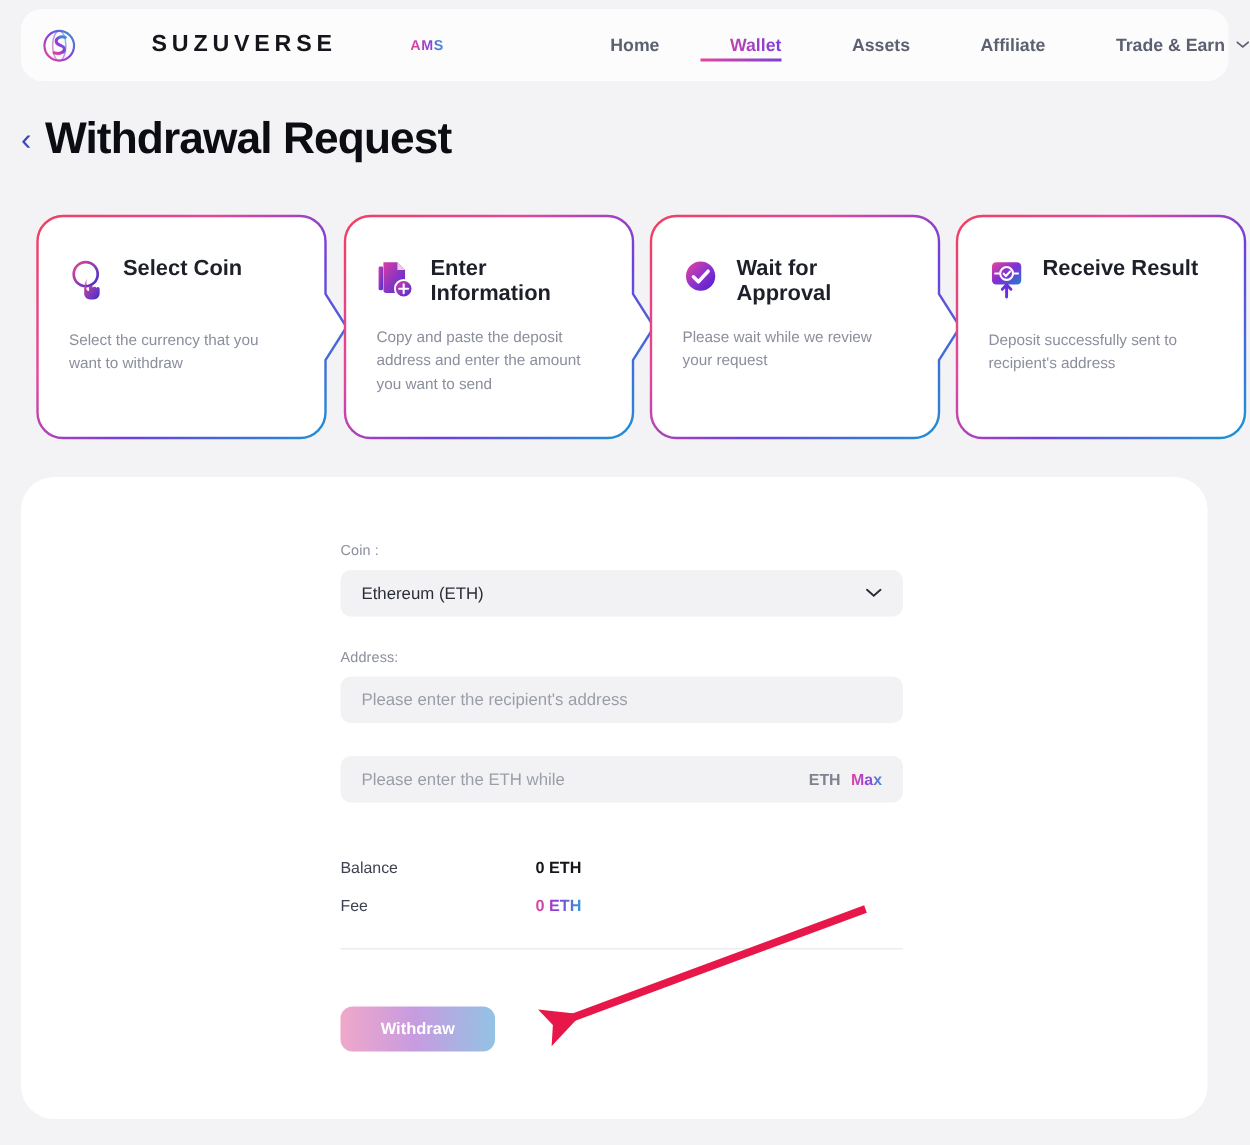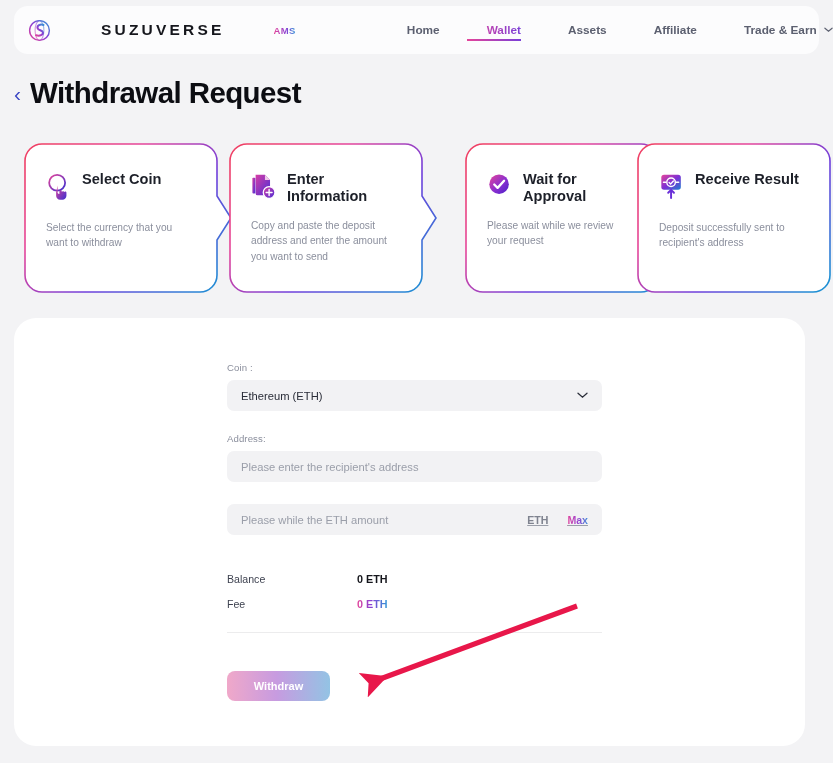--- a/index.html
+++ b/index.html
@@ -69,21 +69,21 @@
   
   .steps {
     position:absolute; left: 24px; top: 143px;
     width: 809px; height: 150px;
   }
   .step {
     position:absolute; top:0; width: 195px; height: 150px;
   }
   .step:nth-child(1){ left: 0px; }
   .step:nth-child(2){ left: 205px; }
-  .step:nth-child(3){ left: 409px; margin-left: 32px; }
+  .step:nth-child(3){ left: 409px; }
   .step:nth-child(4){ left: 613px; }
 
   .step-svg { position:absolute; inset:0; width:100%; height:100%; overflow:visible; }
   .step-body { position:absolute; inset:0; padding: 28px 22px 0 22px; }
   .step-head { display:flex; align-items:flex-start; gap: 10px; }
   .step-icon { width: 26px; height: 28px; flex: 0 0 26px; margin-top: 1px; }
   .step-title {
     font-size: 14.6px; font-weight: 700; color:#1d2029; line-height: 17px;
     max-width: 110px;
   }
@@ -105,21 +105,21 @@
   .field-label {
     font-size: 9.6px; color:#8b8f9d; letter-spacing:.1px; margin-bottom: 7px;
   }
   .input-box {
     height: 31px; background:#f2f2f4; border-radius: 7px;
     display:flex; align-items:center; padding: 0 14px;
     font-size: 11.2px; color:#2a2d38;
   }
   .input-box.ph { color:#9a9ea9; }
   .input-box .chev { margin-left:auto; color:#2a2d38; }
-  .suffix { margin-left:auto; display:flex; align-items:center; gap:19px;text-decoration:underline; }
+  .suffix { margin-left:auto; display:flex; align-items:center; gap:7px; }
   .suffix .unit { font-size: 10.6px; color:#7f838f; font-weight:600; }
   .suffix .max {
     font-size: 10.6px; font-weight: 700; cursor:pointer;
     background: linear-gradient(90deg,#e5459a 0%, #9b3fd0 50%, #3f8fd8 100%);
     -webkit-background-clip:text; background-clip:text; color:transparent;
   }
   .gap-a { height: 22px; }
   .summary { margin-top: 31px; }
   .sum-row { display:flex; align-items:center; height: 25px; }
   .sum-key { font-size: 10.6px; color:#3e4250; width: 130px; }
@@ -358,21 +358,21 @@
     <div class="gap-a"></div>
 
     <div class="field-label">Address:</div>
     <div class="input-box ph">
       <span>Please enter the recipient's address</span>
     </div>
 
     <div class="gap-a"></div>
 
     <div class="input-box ph">
-      <span>Please while the ETH amount</span>
+      <span>Please enter the ETH while</span>
       <span class="suffix">
         <span class="unit">ETH</span>
         <span class="max">Max</span>
       </span>
     </div>
 
     <div class="summary">
       <div class="sum-row">
         <div class="sum-key">Balance</div>
         <div class="sum-val">0 ETH</div>

